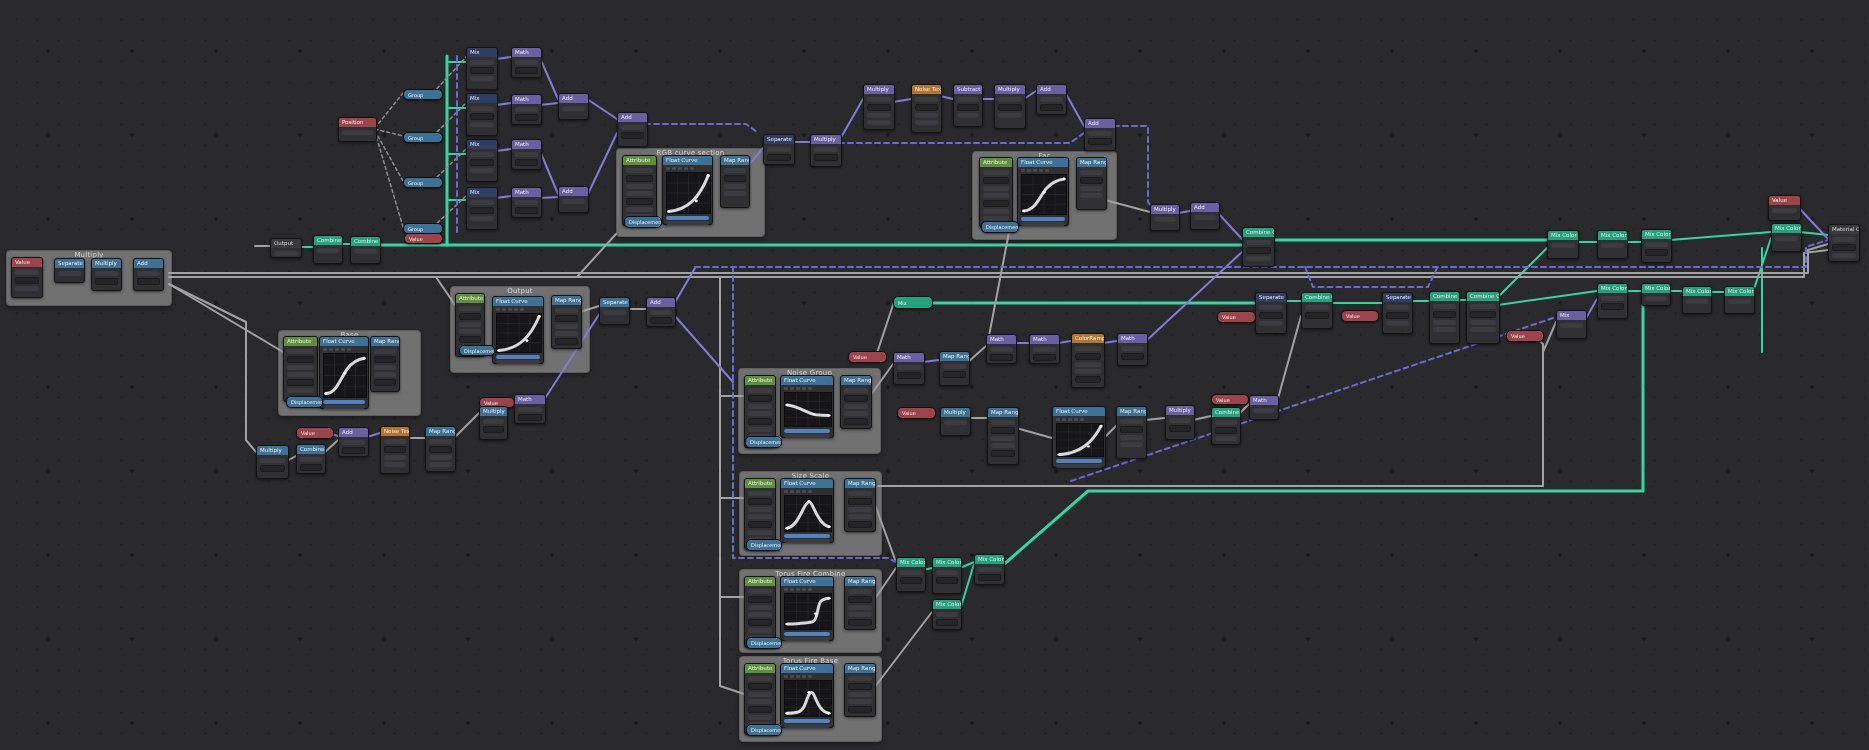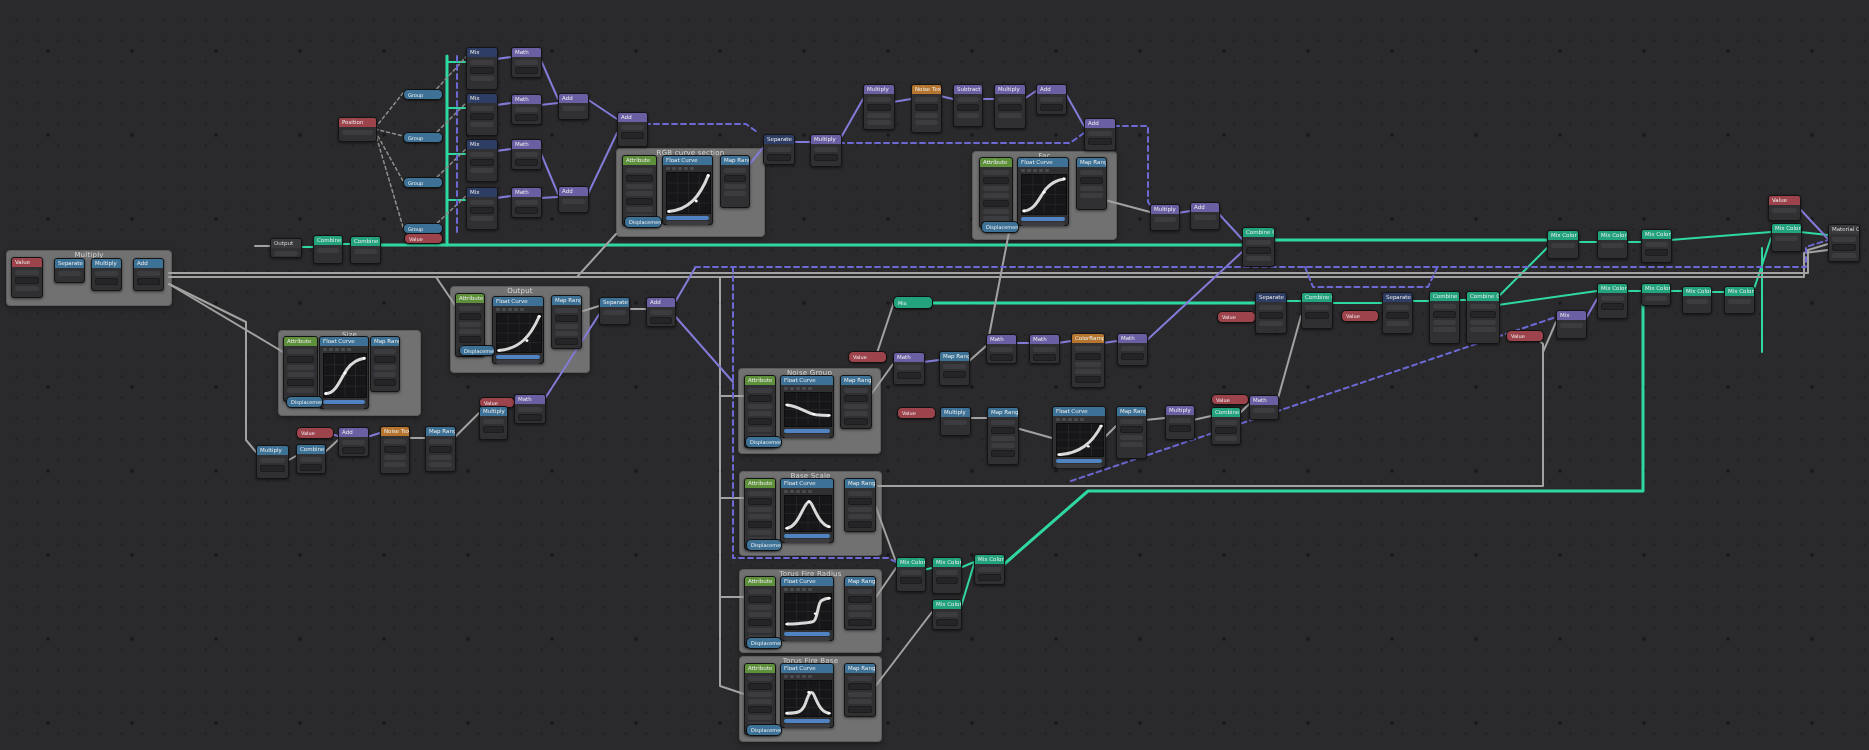--- a/index.html
+++ b/index.html
@@ -57,30 +57,30 @@
       <div class="frame" style="left: 616px; top: 148px; width: 147px; height: 87px;">
         <div class="ftitle">RGB curve section</div>
       </div>
       <div class="frame" style="left: 972px; top: 151px; width: 143px; height: 87px;">
         <div class="ftitle">Fac</div>
       </div>
       <div class="frame" style="left: 450px; top: 286px; width: 138px; height: 85px;">
         <div class="ftitle">Output</div>
       </div>
       <div class="frame" style="left: 278px; top: 330px; width: 141px; height: 84px;">
-        <div class="ftitle">Size</div>
+        <div class="ftitle">Base</div>
       </div>
       <div class="frame" style="left: 738px; top: 368px; width: 141px; height: 84px;">
         <div class="ftitle">Noise Group</div>
       </div>
       <div class="frame" style="left: 739px; top: 471px; width: 141px; height: 83px;">
-        <div class="ftitle">Base Scale</div>
+        <div class="ftitle">Size Scale</div>
       </div>
       <div class="frame" style="left: 739px; top: 569px; width: 141px; height: 82px;">
-        <div class="ftitle">Torus Fire Radius</div>
+        <div class="ftitle">Torus Fire Combine</div>
       </div>
       <div class="frame" style="left: 739px; top: 656px; width: 141px; height: 84px;">
         <div class="ftitle">Torus Fire Base</div>
       </div>
     </div>
   <svg id="wires" width="1869" height="750" viewBox="0 0 1869 750">
       <path d="M300,247 L313,247" fill="none" stroke="#2fd8a2" stroke-width="2" stroke-linejoin="round" stroke-linecap="round"></path>
       <path d="M341,244 L350,244" fill="none" stroke="#2fd8a2" stroke-width="2" stroke-linejoin="round" stroke-linecap="round"></path>
       <path d="M379,245 L1242,245" fill="none" stroke="#2fd8a2" stroke-width="3" stroke-linejoin="round" stroke-linecap="round"></path>
       <path d="M447,245 L447,56" fill="none" stroke="#2fd8a2" stroke-width="3" stroke-linejoin="round" stroke-linecap="round"></path>

